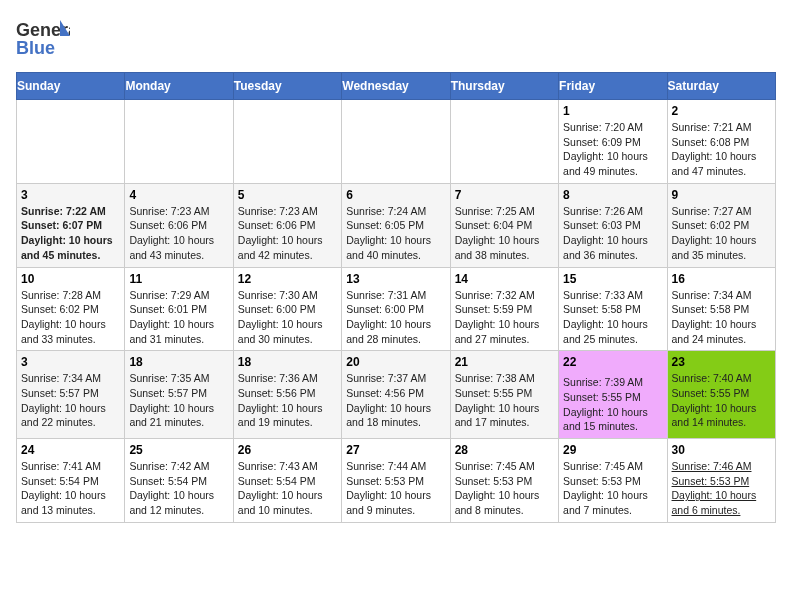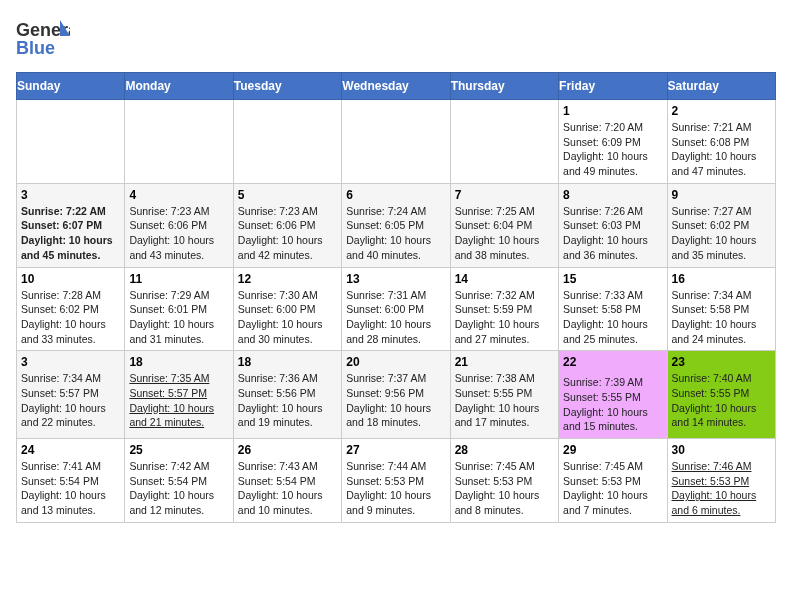--- a/index.html
+++ b/index.html
@@ -230,36 +230,36 @@
       <tr>
         <td style="background: rgb(245, 245, 245);">
           <div class="day-number">3</div>
           <div class="day-info" style="white-space: pre-line;">Sunrise: 7:34 AM
 Sunset: 5:57 PM
 Daylight: 10 hours
 and 22 minutes.</div>
         </td>
         <td style="background: rgb(245, 245, 245);">
           <div class="day-number">18</div>
-          <div class="day-info" style="white-space: pre-line; text-decoration: underline;">Sunrise: 7:35 AM
+          <div class="day-info" style="white-space: pre-line;">Sunrise: 7:35 AM
 Sunset: 5:57 PM
 Daylight: 10 hours
 and 21 minutes.</div>
         </td>
         <td style="background: rgb(245, 245, 245);">
           <div class="day-number">18</div>
           <div class="day-info" style="white-space: pre-line;">Sunrise: 7:36 AM
 Sunset: 5:56 PM
 Daylight: 10 hours
 and 19 minutes.</div>
         </td>
         <td style="background: rgb(245, 245, 245);">
           <div class="day-number">20</div>
           <div class="day-info" style="white-space: pre-line;">Sunrise: 7:37 AM
-Sunset: 9:56 PM
+Sunset: 4:56 PM
 Daylight: 10 hours
 and 18 minutes.</div>
         </td>
         <td style="background: rgb(245, 245, 245);">
           <div class="day-number">21</div>
           <div class="day-info" style="white-space: pre-line;">Sunrise: 7:38 AM
 Sunset: 5:55 PM
 Daylight: 10 hours
 and 17 minutes.</div>
         </td>

